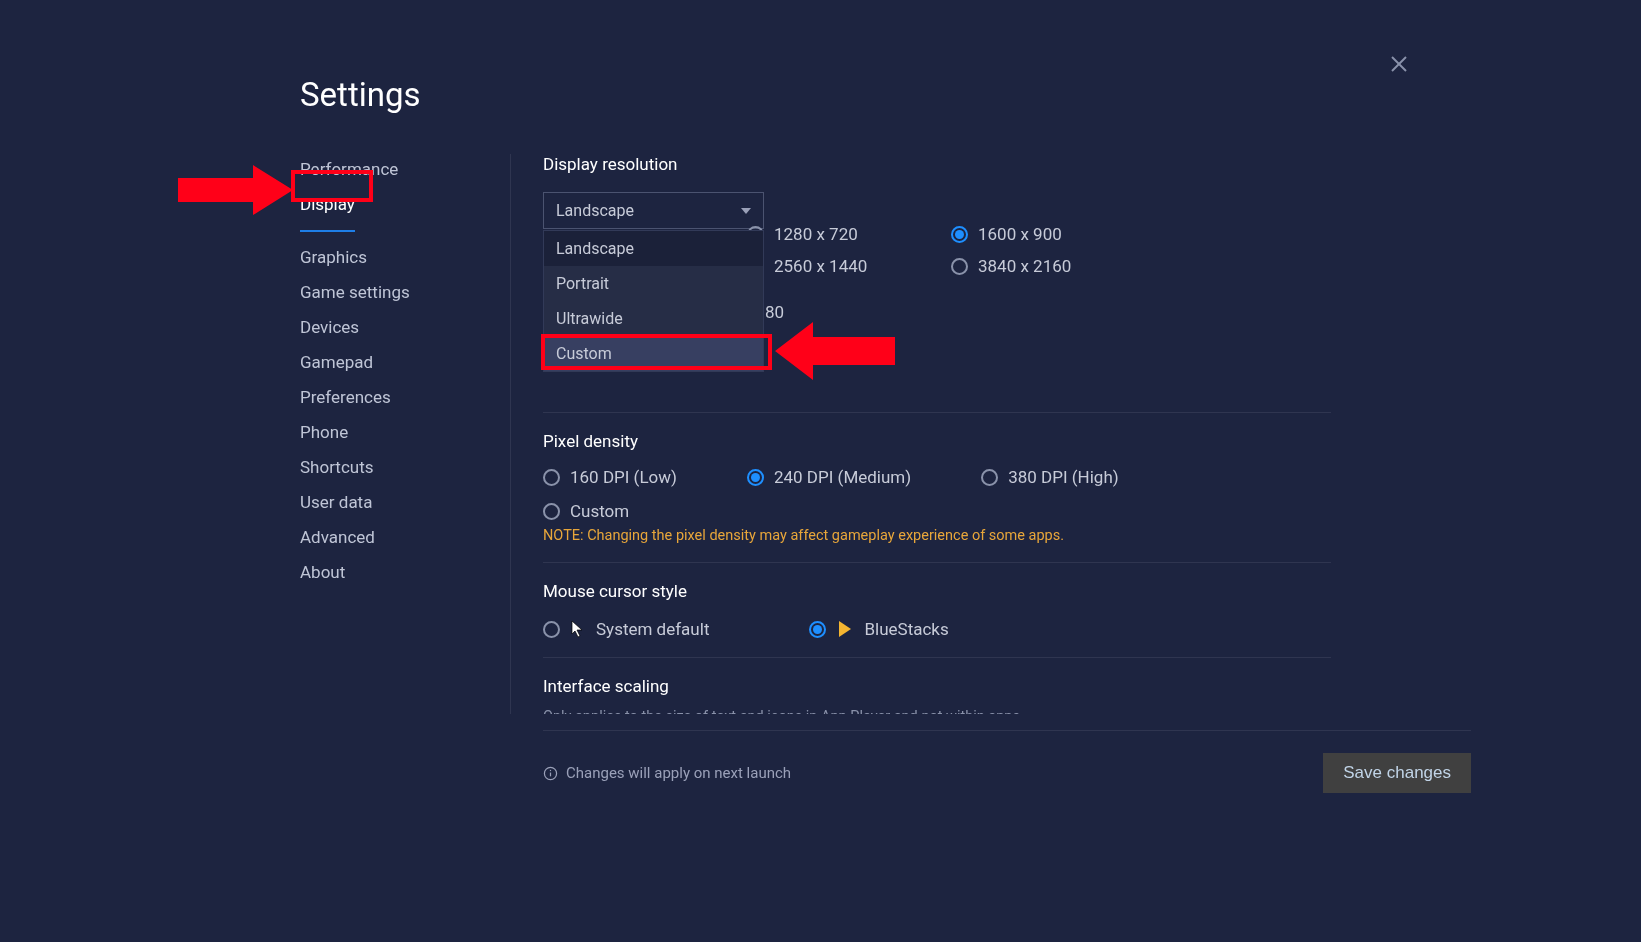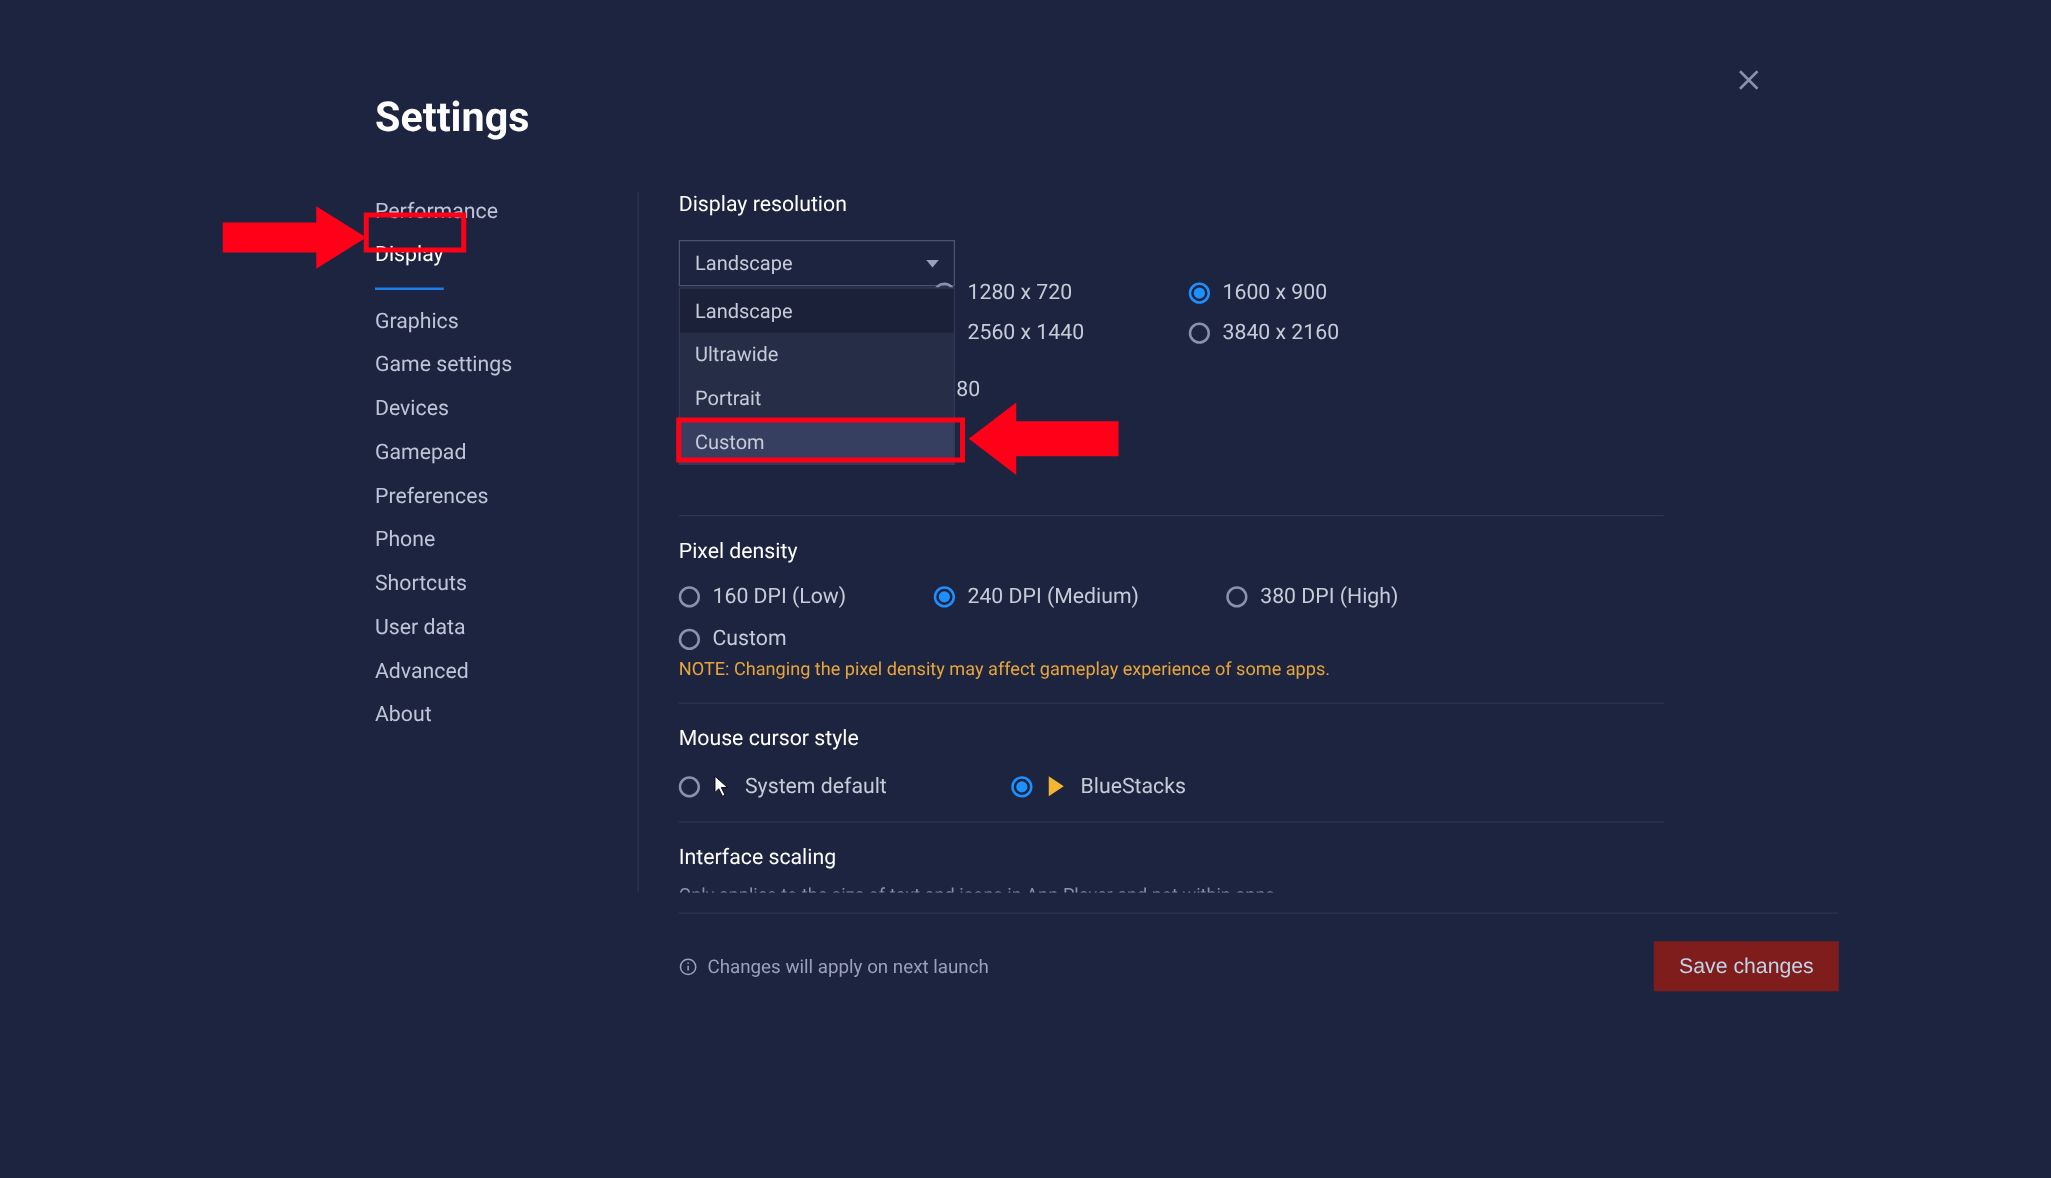--- a/index.html
+++ b/index.html
@@ -1,20 +1,20 @@
 <!DOCTYPE html>
 <html><head>
 <meta charset="utf-8">
 <style>
   * { box-sizing: border-box; margin: 0; padding: 0; }
   html, body { width: 1641px; height: 942px; background: #1d2440; font-family: -apple-system, BlinkMacSystemFont, "Segoe UI", Roboto, sans-serif; color: #c7cbd8; overflow: hidden; }
   .window { position: relative; width: 100%; height: 100%; padding: 75px 300px 0 300px; }
   .close-btn { position: absolute; top: 52px; right: 230px; width: 24px; height: 24px; cursor: pointer; color: #8a92aa; }
   .close-btn svg { width: 24px; height: 24px; }
-  h1.title { font-size: 33px; font-weight: 700; color: #ffffff; margin-bottom: 40px; }
+  h1.title { font-size: 33px; font-weight: 400; color: #ffffff; margin-bottom: 40px; }
   .layout { display: flex; }
   .sidebar { width: 210px; display: flex; flex-direction: column; gap: 15px; padding-top: 5px; }
   .sidebar-item { font-size: 17px; color: #bfc5d6; cursor: pointer; width: fit-content; }
   .sidebar-item.active { color: #ffffff; border-bottom: 2px solid #1e7ee7; padding-bottom: 16px; }
   .red-box-sidebar { position: absolute; left: 291px; top: 170px; width: 82px; height: 32px; border: 4px solid #ff0018; pointer-events: none; }
   .red-arrow-left { position: absolute; left: 178px; top: 160px; pointer-events: none; }
   .red-arrow-left svg { width: 115px; height: 60px; }
   .content { flex: 1; border-left: 1px solid #2f3550; padding-left: 32px; padding-right: 10px; max-height: 560px; overflow: hidden; position: relative; }
   .section-title { font-size: 17px; color: #ffffff; margin-bottom: 18px; }
   .dropdown { position: relative; width: 206px; }
@@ -37,21 +37,21 @@
   .pd-title { font-size: 17px; color: #ffffff; margin-bottom: 16px; }
   .pd-grid { display: flex; gap: 70px; margin-bottom: 14px; }
   .note { font-size: 14.5px; color: #e8a63a; margin-top: 6px; }
   .mouse-row { display: flex; gap: 100px; margin-top: 16px; }
   .cursor-icon { width: 16px; height: 18px; display: inline-block; }
   .bs-icon { width: 18px; height: 18px; display: inline-block; }
   .scale-sub { font-size: 14.5px; color: #8a92aa; margin-top: -6px; margin-bottom: 14px; }
   .footer { position: absolute; left: 543px; right: 170px; top: 730px; display: flex; align-items: center; justify-content: space-between; border-top: 1px solid #2f3550; padding-top: 22px; }
   .footer-left { display: flex; align-items: center; gap: 8px; color: #9aa0b8; font-size: 15px; }
   .info-icon { width: 15px; height: 15px; }
-  .save-btn { background: #7f1d1d; color: #c1d4e7; font-size: 17px; padding: 10px 20px; border: none; cursor: pointer; }
+  .save-btn { background: #404040; color: #c1d4e7; font-size: 17px; padding: 10px 20px; border: none; cursor: pointer; }
   .peek-80 { position: absolute; top: 148px; left: 254px; font-size: 17px; color: #c7cbd8; }
 </style>
 </head>
 <body>
 
 <div class="window">
 
   <div class="close-btn">
     <svg viewBox="0 0 24 24" fill="none" stroke="currentColor" stroke-width="2">
         <line x1="5" y1="5" x2="19" y2="19"></line>
@@ -82,22 +82,22 @@
 
       <div class="section-title">Display resolution</div>
 
       <div class="dropdown">
         <div class="dropdown-display">
           <span>Landscape</span>
           <span class="caret"></span>
         </div>
         <div class="dropdown-menu">
           <div class="opt darktop">Landscape</div>
+          <div class="opt">Portrait</div>
           <div class="opt">Ultrawide</div>
-          <div class="opt">Portrait</div>
           <div class="opt hovered">Custom</div>
         </div>
         <div class="red-box-custom"></div>
         <div class="red-arrow-right">
           <svg viewBox="0 0 120 78">
               <polygon points="0,39 38,10 38,25 120,25 120,53 38,53 38,68" fill="#ff0018"></polygon>
             </svg>
         </div>
       </div>
 

